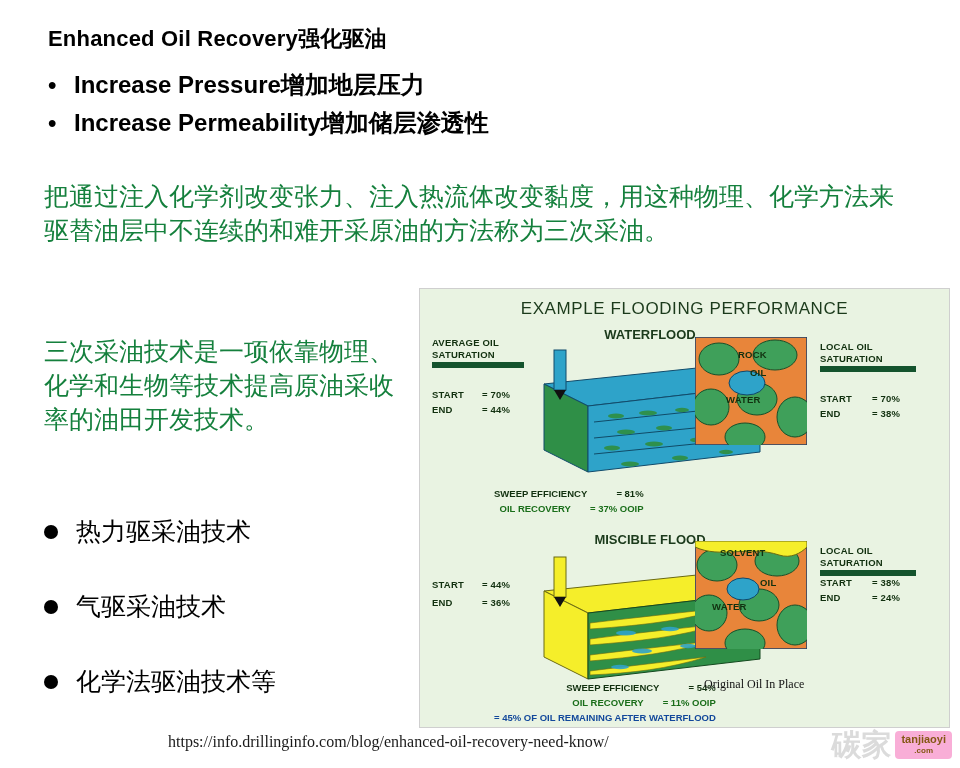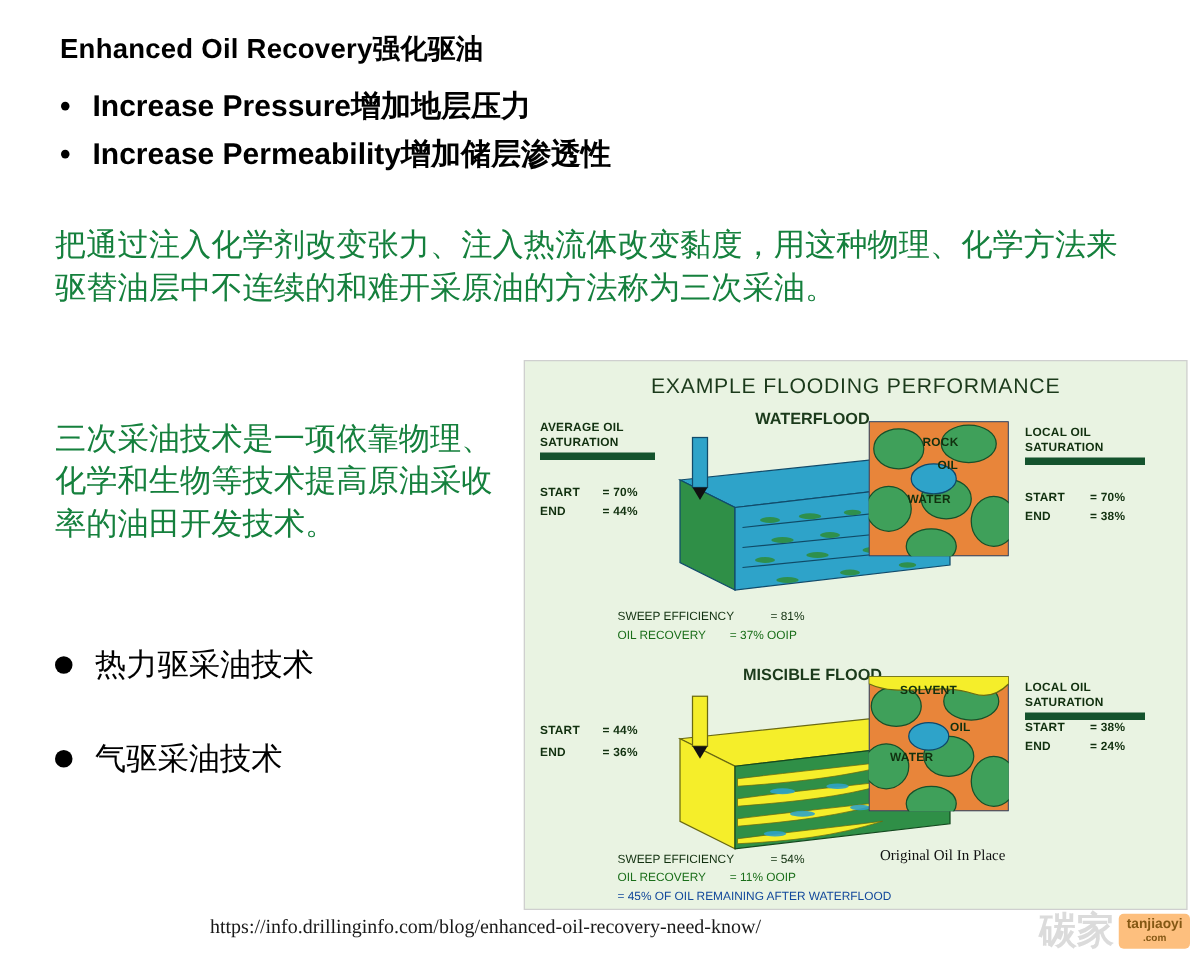--- a/index.html
+++ b/index.html
@@ -117,23 +117,24 @@
     font-weight: bold;
     color: #11300f;
     line-height: 12px;
     letter-spacing: 0.2px;
   }
   .lbl.under { border-bottom: 6px solid #14532d; padding-bottom: 1px; }
 
   .sweepbox {
     position: absolute;
     font-size: 9.5px;
-    font-weight: normal;
+    font-weight: bold;
     line-height: 13px;
     color: #11300f;
+    text-align: right;
   }
   .sweepbox .green { color: #1a6e1a; }
   .sweepbox .blue { color: #12489b; }
 
   
   .blk {
     position: absolute;
   }
   .oip-note {
     position: absolute;
@@ -163,21 +164,21 @@
   }
   .wm-glyph {
     font-size: 30px;
     font-weight: bold;
     color: #d8d8d8;
     font-family: "Liberation Serif", serif;
     line-height: 1;
   }
   .wm-badge {
     margin-left: 4px;
-    background: #fdba74;
+    background: #f9a8d4;
     color: #7a4a00;
     border-radius: 4px;
     padding: 2px 6px;
     font-size: 11px;
     font-weight: bold;
     line-height: 12px;
     text-align: center;
   }
   .wm-badge .sm { display: block; font-size: 8px; }
 </style>
@@ -197,20 +198,24 @@
 <div class="para para-second">三次采油技术是一项依靠物理、化学和生物等技术提高原油采收率的油田开发技术。</div>
 
 <div class="round-list">
   <div class="round-item">
     <span class="rdot"></span>
     <span>热力驱采油技术</span>
   </div>
   <div class="round-item">
     <span class="rdot"></span>
     <span>气驱采油技术</span>
+  </div>
+  <div class="round-item">
+    <span class="rdot"></span>
+    <span>化学法驱油技术等</span>
   </div>
 </div>
 
 <div class="figure">
 
   <div class="fig-title">EXAMPLE FLOODING PERFORMANCE</div>
 
   <div class="fig-sub sub-water">WATERFLOOD</div>
 
   <div class="fig-sub sub-misc">MISCIBLE FLOOD</div>

